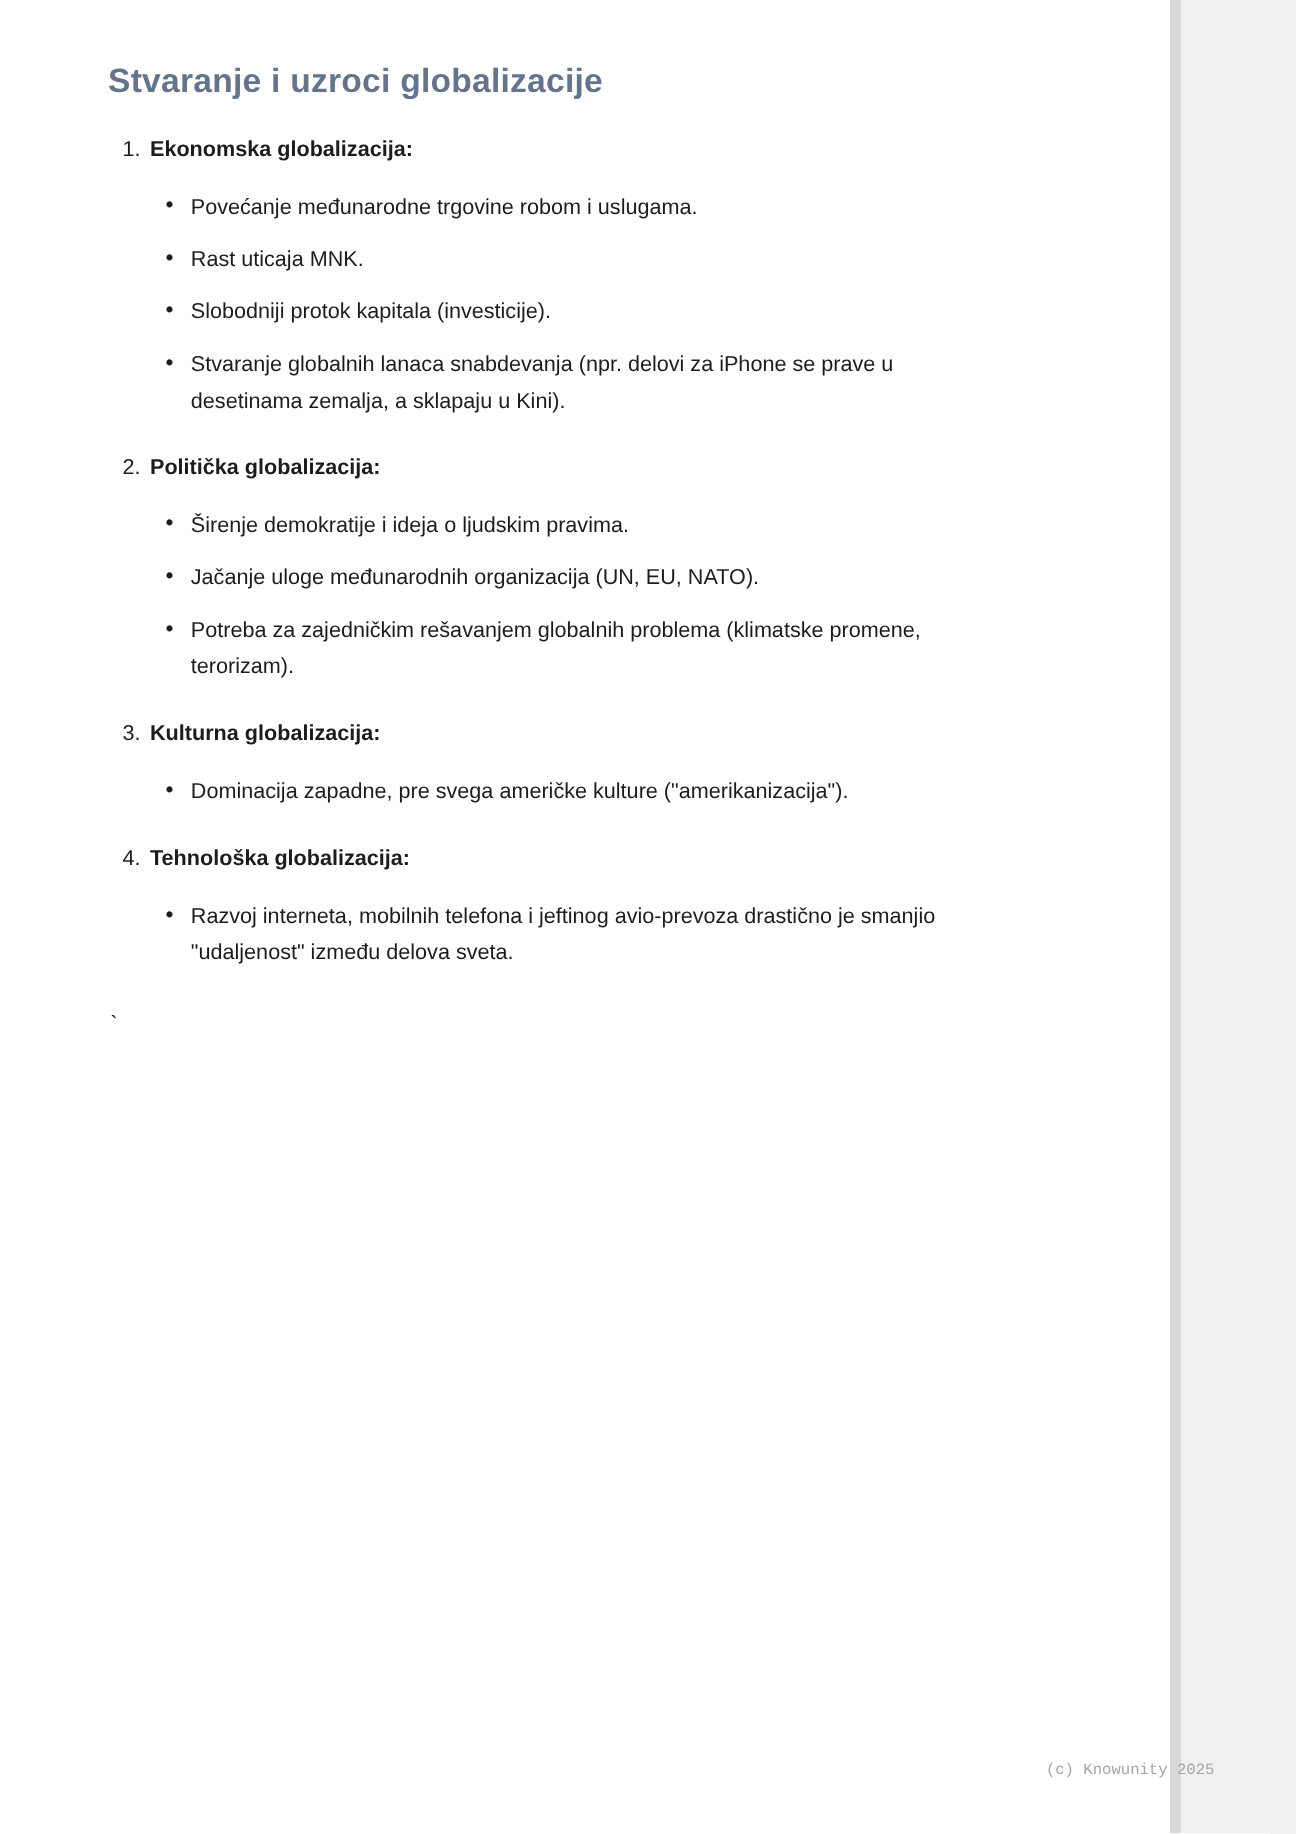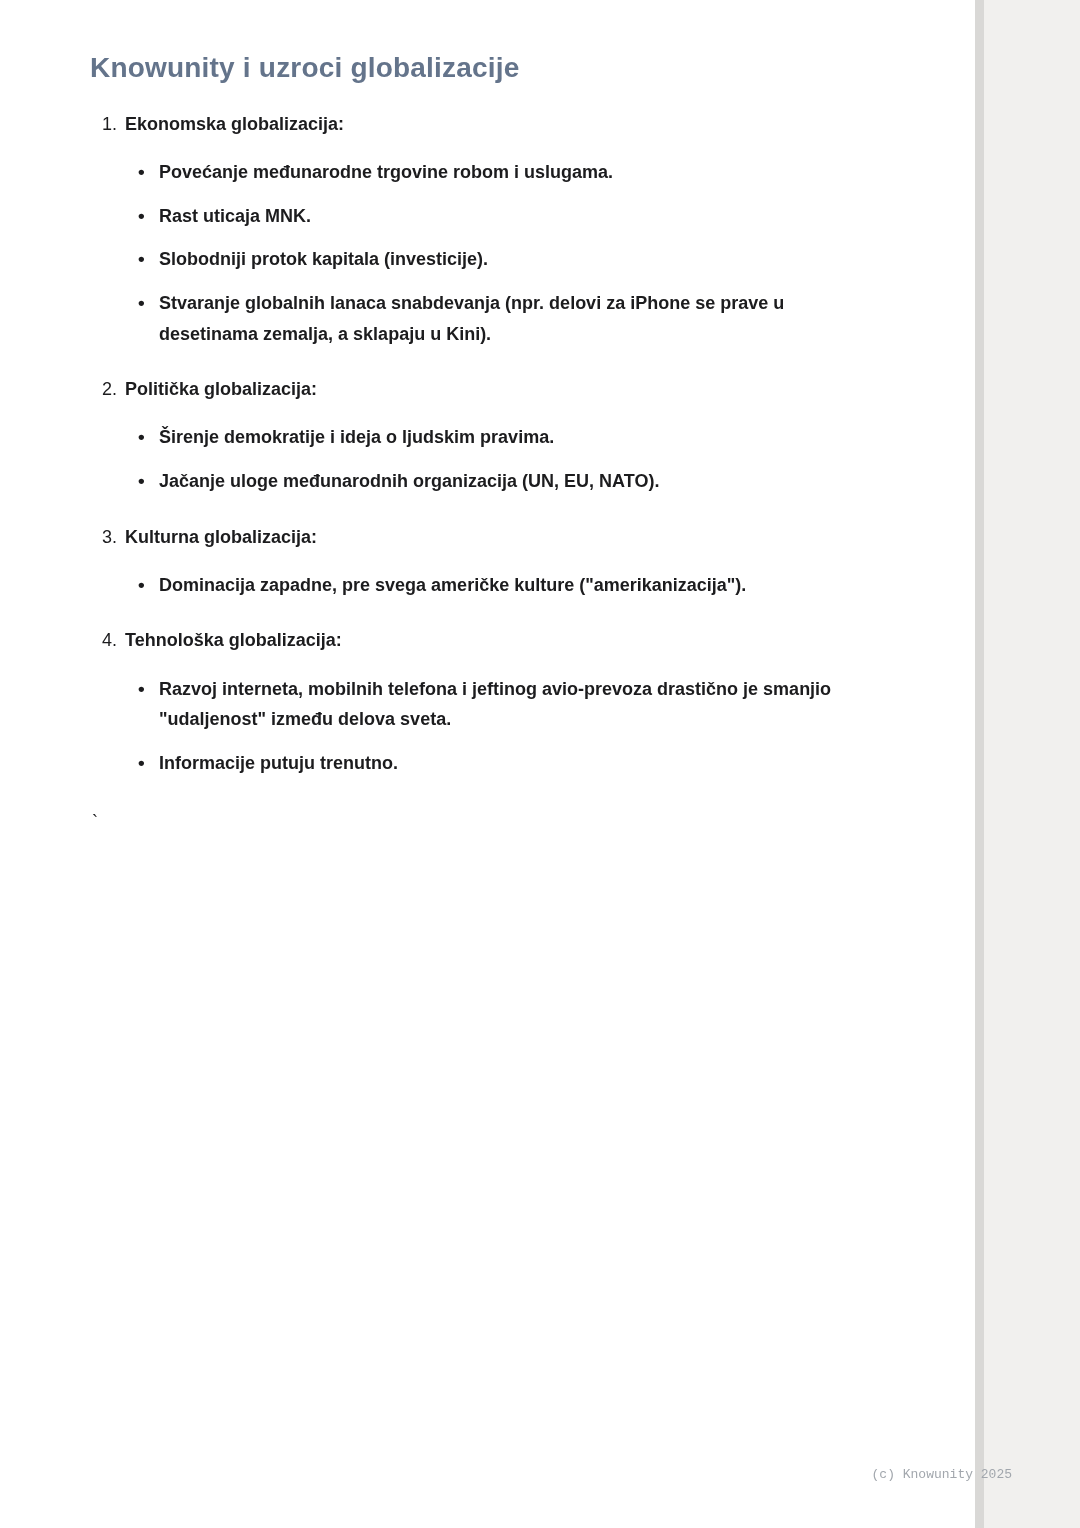--- a/index.html
+++ b/index.html
@@ -53,21 +53,20 @@
   }
   .sec-num { width: 23px; flex: 0 0 23px; }
   .sec-title { font-weight: 700; }
   .bullets { margin-left: 47px; }
   .bullet {
     position: relative;
     padding-left: 22px;
     font-size: 18px;
     line-height: 1.7;
     margin-bottom: 13px;
-    font-weight: bold;
   }
   .bullet::before {
     content: "\2022";
     position: absolute;
     left: 1px;
     top: -1px;
     font-size: 19px;
   }
   .stray-char {
     margin-top: 34px;
@@ -87,21 +86,21 @@
 </head>
 <body>
 
 <div class="page">
 
   <div class="right-rail"></div>
   <div class="page-edge-divider"></div>
 
   <div class="content">
 
-    <h1 class="doc-title">Knowunity i uzroci globalizacije</h1>
+    <h1 class="doc-title">Stvaranje i uzroci globalizacije</h1>
 
 
     <div class="section">
       <div class="sec-head">
         <span class="sec-num">1.</span>
         <span class="sec-title">Ekonomska globalizacija:</span>
       </div>
       <div class="bullets">
         <div class="bullet">Povećanje međunarodne trgovine robom i uslugama.</div>
         <div class="bullet">Rast uticaja MNK.</div>
@@ -111,41 +110,41 @@
     </div>
 
     <div class="section">
       <div class="sec-head">
         <span class="sec-num">2.</span>
         <span class="sec-title">Politička globalizacija:</span>
       </div>
       <div class="bullets">
         <div class="bullet">Širenje demokratije i ideja o ljudskim pravima.</div>
         <div class="bullet">Jačanje uloge međunarodnih organizacija (UN, EU, NATO).</div>
+        <div class="bullet">Potreba za zajedničkim rešavanjem globalnih problema (klimatske promene, terorizam).</div>
       </div>
     </div>
 
     <div class="section">
       <div class="sec-head">
         <span class="sec-num">3.</span>
         <span class="sec-title">Kulturna globalizacija:</span>
       </div>
       <div class="bullets">
         <div class="bullet">Dominacija zapadne, pre svega američke kulture ("amerikanizacija").</div>
       </div>
     </div>
 
     <div class="section">
       <div class="sec-head">
         <span class="sec-num">4.</span>
         <span class="sec-title">Tehnološka globalizacija:</span>
       </div>
       <div class="bullets">
         <div class="bullet">Razvoj interneta, mobilnih telefona i jeftinog avio-prevoza drastično je smanjio "udaljenost" između delova sveta.</div>
-        <div class="bullet">Informacije putuju trenutno.</div>
       </div>
     </div>
 
     <div class="stray-char">`</div>
 
   </div>
 
   <div class="footer-credit">(c) Knowunity 2025</div>
 
 </div>

